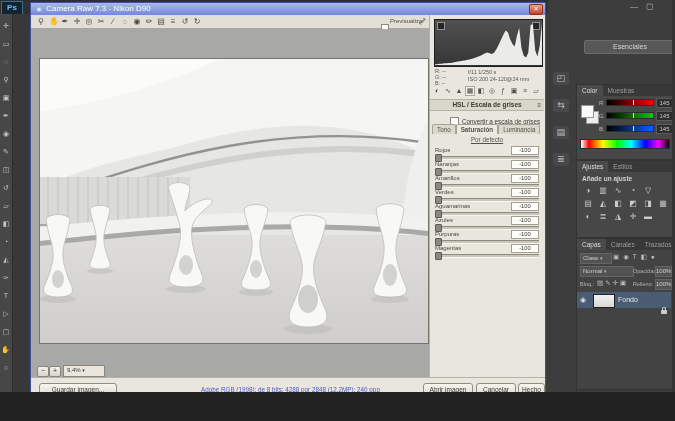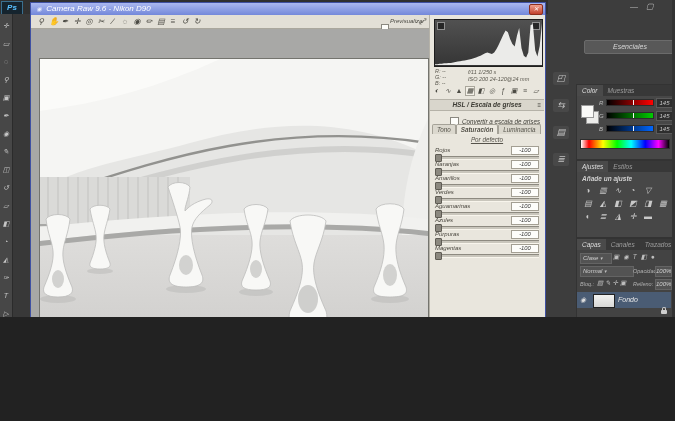--- a/index.html
+++ b/index.html
@@ -1,17 +1,17 @@
 <!DOCTYPE html>
 <html><head>
 <meta charset="utf-8">
 <style>
   html,body{margin:0;padding:0;background:#222;}
-  #screen{position:relative;width:675px;height:317px;overflow:hidden;background:#3d3d3d;
-    font-family:"Liberation Sans",sans-serif;font-style:italic;-webkit-font-smoothing:antialiased;}
+  #screen{position:relative;width:675px;height:392px;overflow:hidden;background:#3d3d3d;
+    font-family:"Liberation Sans",sans-serif;-webkit-font-smoothing:antialiased;}
   .abs{position:absolute;}
   .icon{display:inline-block;text-align:center;}
   
   #ps-top{left:0;top:0;width:548px;height:14px;background:#303030;}
   #ps-logo{left:1px;top:1px;width:20px;height:12px;background:#15242e;border:1px solid #3a6f8f;
     color:#5ac0ff;font-size:8px;font-weight:bold;text-align:center;line-height:11px;}
   #tools-col{left:0;top:14px;width:12px;height:386px;background:#474747;border-right:1px solid #2b2b2b;
     display:flex;flex-direction:column;align-items:center;padding-top:8px;gap:11px;}
   #tools-col .icon{font-size:7px;color:#c6c6c6;line-height:7px;width:10px;}
   #left-gap{left:13px;top:14px;width:17px;height:386px;background:#383838;}
@@ -232,21 +232,21 @@
           <span class="icon">⊞</span>
           <span class="icon">▯</span>
         </div>
     </div>
     <div class="abs" style="left:124px;top:0;width:3px;height:415px;background:#333;"></div>
   </div>
 
   <div class="abs" id="acr">
     <div class="abs" id="acr-title">
       <span class="icon" style="width:10px;font-size:6px;color:#e8ecfc;margin-left:3px;">◉</span>
-      <span>Camera Raw 9.6 - Nikon D90</span>
+      <span>Camera Raw 7.3 - Nikon D90</span>
       <span class="abs" id="acr-close">✕</span>
     </div>
 
     <div class="abs" id="acr-toolbar">
         <span class="icon">⚲</span>
         <span class="icon">✋</span>
         <span class="icon">✒</span>
         <span class="icon">✛</span>
         <span class="icon">◎</span>
         <span class="icon">✂</span>

